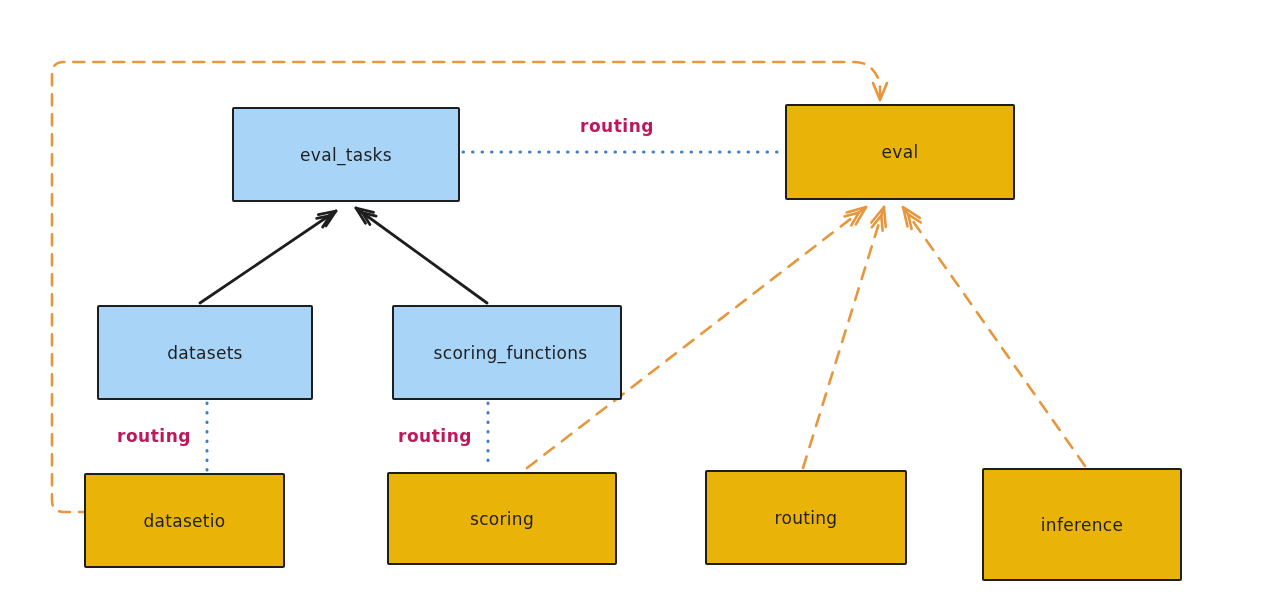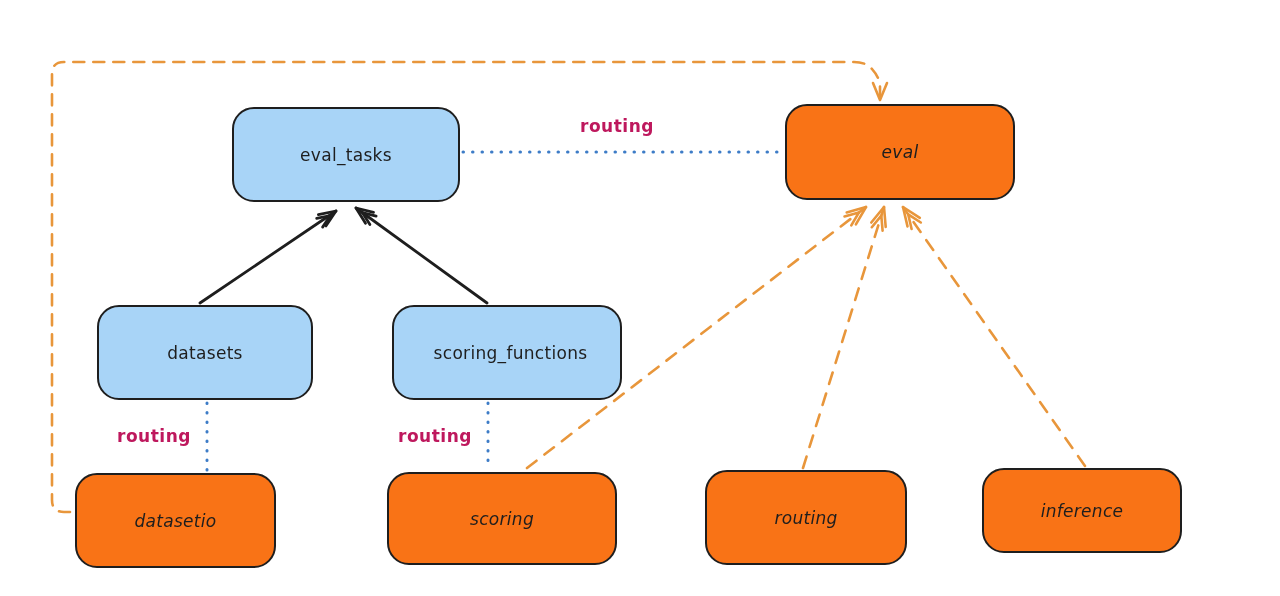--- a/index.html
+++ b/index.html
@@ -18,30 +18,30 @@
   .edges-svg {
     position: absolute;
     left: 0; top: 0;
     width: 1280px;
     height: 596px;
   }
   .node {
     position: absolute;
     box-sizing: border-box;
     border: 2.5px solid #1e1e1e;
-    border-radius: 22px;
+    border-radius: 2px;
     display: flex;
     align-items: center;
     justify-content: center;
     font-size: 17px;
     color: #1e1e1e;
     letter-spacing: 0.3px;
   }
   .node.blue  { background: #a8d4f7; }
-  .node.green { background: #f97316; font-style: italic; }
+  .node.green { background: #eab308; }
   .edge-label {
     position: absolute;
     width: 90px;
     text-align: center;
     font-size: 17px;
     font-weight: bold;
     color: #be185d;
     letter-spacing: 0.5px;
   }
 </style>
@@ -103,33 +103,33 @@
   </div>
 
   <div class="node blue" style="left:97px; top:305px; width:216px; height:95px;">
     <span>datasets</span>
   </div>
 
   <div class="node blue" style="left:392px; top:305px; width:230px; height:95px;padding-left:7px;">
     <span>scoring_functions</span>
   </div>
 
-  <div class="node green" style="left:75px; top:473px; width:201px; height:95px;">
+  <div class="node green" style="left:84px; top:473px; width:201px; height:95px;">
     <span>datasetio</span>
   </div>
 
   <div class="node green" style="left:387px; top:472px; width:230px; height:93px;text-align:center;">
     <span>scoring</span>
   </div>
 
   <div class="node green" style="left:705px; top:470px; width:202px; height:95px;">
     <span>routing</span>
   </div>
 
-  <div class="node green" style="left:982px; top:468px; width:200px; height:85px;">
+  <div class="node green" style="left:982px; top:468px; width:200px; height:113px;">
     <span>inference</span>
   </div>
 
   <div class="edge-label" style="left:572px; top:116px;">routing</div>
 
   <div class="edge-label" style="left:109px; top:426px;">routing</div>
 
   <div class="edge-label" style="left:390px; top:426px;">routing</div>
 
 </div>

